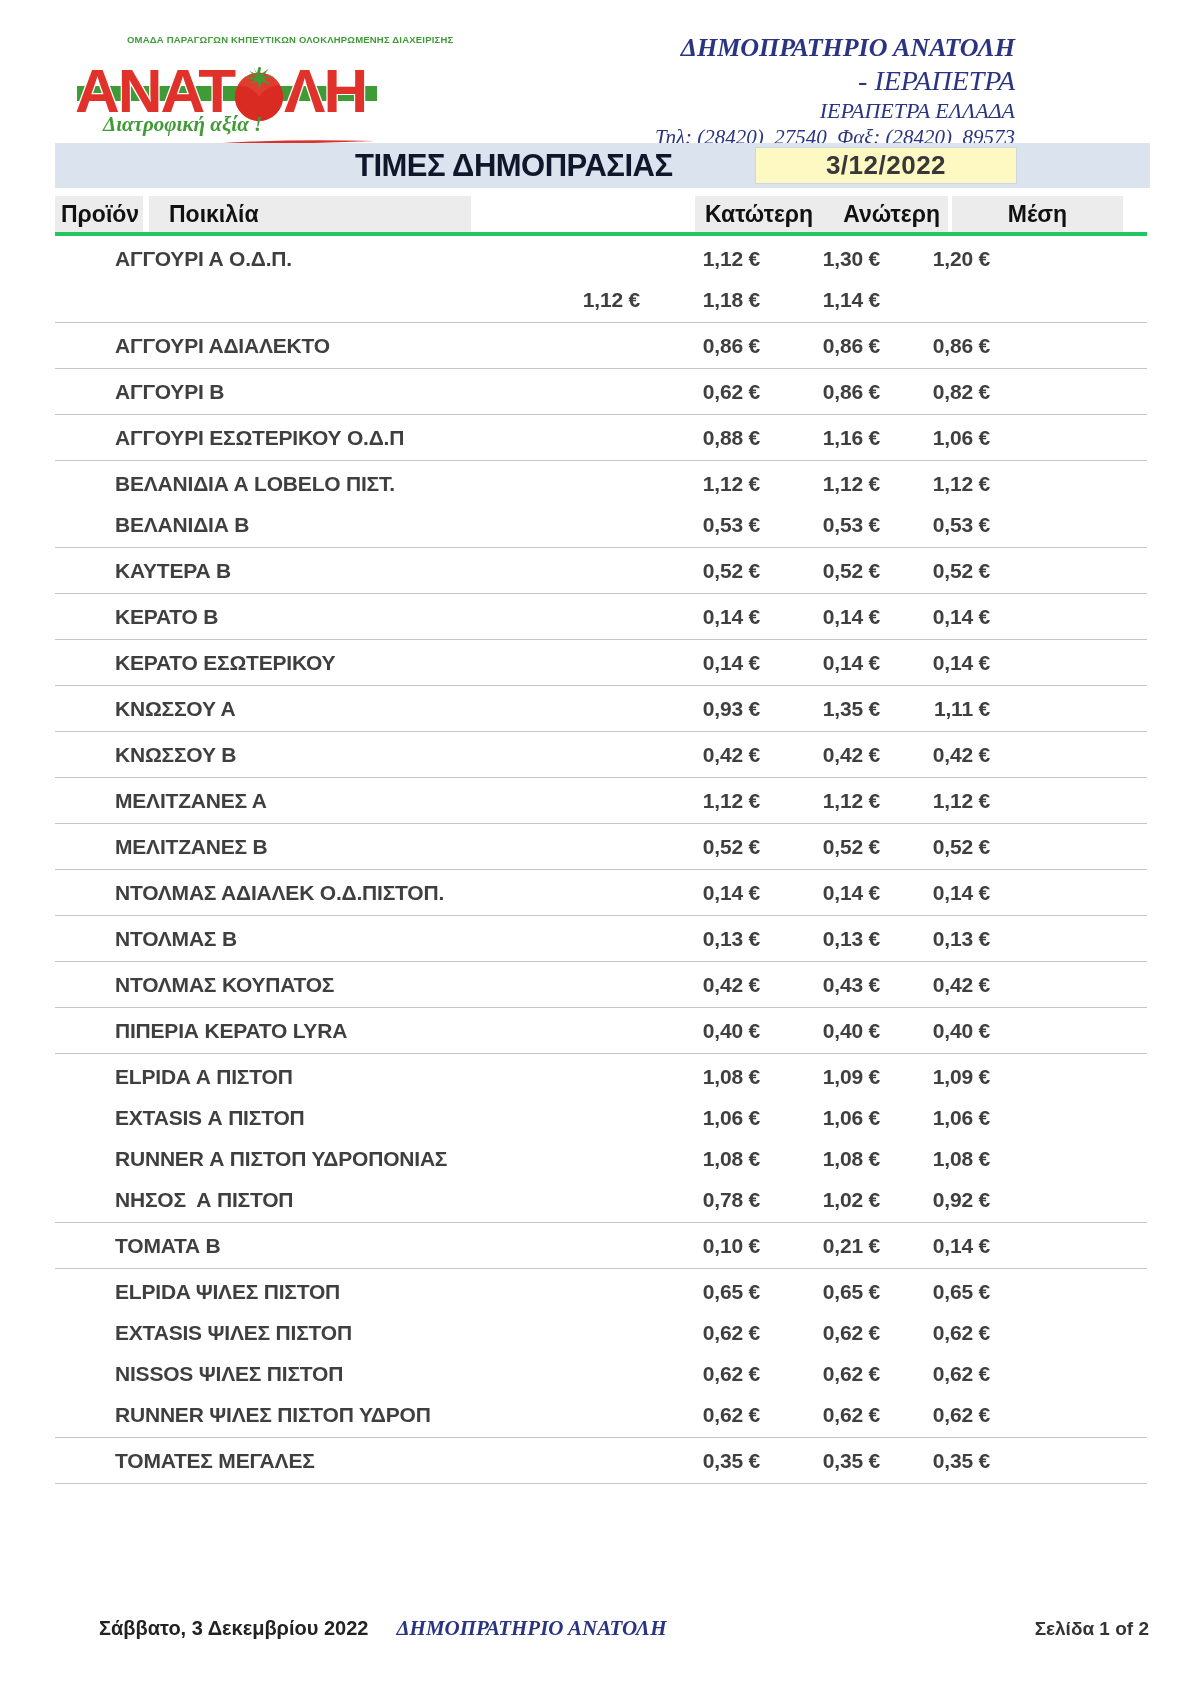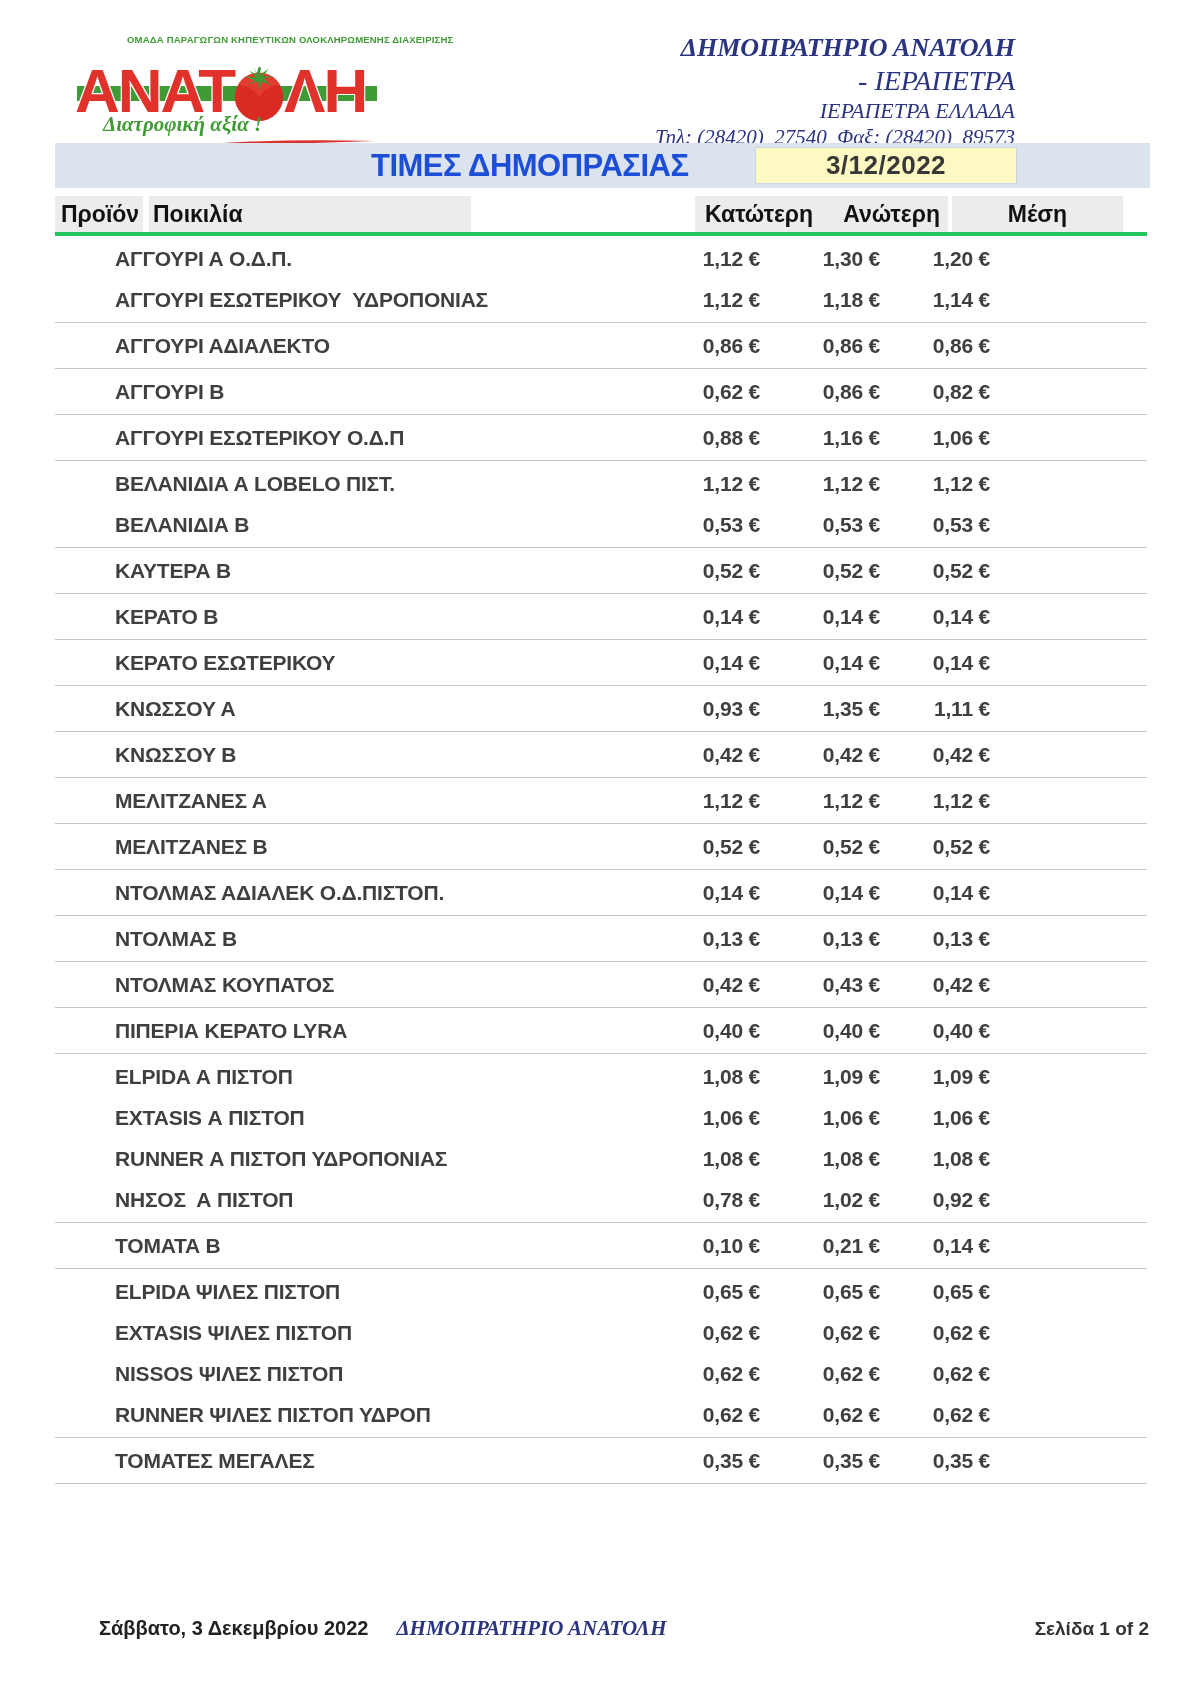--- a/index.html
+++ b/index.html
@@ -63,43 +63,43 @@
   .contact-line3 { font-size: 22px; }
   .contact-line4 { font-size: 21px; white-space: pre; }
 
   
   .title-band {
     position: absolute; left: 55px; top: 143px;
     width: 1095px; height: 45px;
     background: #dbe3ee;
   }
   .doc-title {
-    position: absolute; left: 316px; top: 5px;
-    font-size: 31px; font-weight: 800; color: #1d4ed8;
+    position: absolute; left: 300px; top: 5px;
+    font-size: 31px; font-weight: 800; color: #0f172a;
     letter-spacing: -0.5px; white-space: nowrap;
   }
   .date-box {
     position: absolute; left: 700px; top: 4px;
     width: 262px; height: 37px;
     background: #fef9c3; border: 1px solid #cdd7e4;
     display: flex; align-items: center; justify-content: center;
   }
   .date-text { font-size: 26px; font-weight: 800; color: #383838; letter-spacing: 0.5px; }
 
   
   .price-table { position: absolute; left: 55px; top: 196px; width: 1092px; }
   .header-row {
     display: flex; align-items: stretch;
     height: 40px;
     border-bottom: 4px solid #22c55e;
     font-size: 23px; font-weight: 700; color: #111;
   }
   .hbox { background: #ececec; display: flex; align-items: center; }
   .hbox-product  { width: 88px; padding-left: 6px; margin-right: 6px; }
-  .hbox-variety  { width: 322px; padding-left: 4px; }
+  .hbox-variety  { width: 322px; padding-left: 20px; }
   .hspacer       { flex: 1; }
   .hbox-prices   { width: 253px; justify-content: space-between; padding: 0 8px 0 10px; }
   .hbox-mean     { width: 171px; justify-content: center; margin-left: 4px; }
   .htrail        { width: 24px; }
 
   .tbody { padding-top: 2px; }
   .trow {
     display: grid;
     grid-template-columns: 60px 1fr 120px 120px 110px 157px;
     align-items: center;
@@ -185,21 +185,20 @@
         <div class="trow">
     <div class="cell-product"></div>
     <div class="cell-variety">ΑΓΓΟΥΡΙ Α Ο.Δ.Π.</div>
     <div class="cell-price">1,12 €</div>
     <div class="cell-price">1,30 €</div>
     <div class="cell-price">1,20 €</div>
     <div></div>
   </div>
         <div class="trow">
     <div class="cell-product"></div>
-    <div class="cell-variety">ΑΓΓΟΥΡΙ ΕΣΩΤΕΡΙΚΟΥ  ΥΔΡΟΠΟΝΙΑΣ</div>
     <div class="cell-price">1,12 €</div>
     <div class="cell-price">1,18 €</div>
     <div class="cell-price">1,14 €</div>
     <div></div>
   </div>
         <div class="group-divider"></div>
         <div class="trow">
     <div class="cell-product"></div>
     <div class="cell-variety">ΑΓΓΟΥΡΙ ΑΔΙΑΛΕΚΤΟ</div>
     <div class="cell-price">0,86 €</div>

